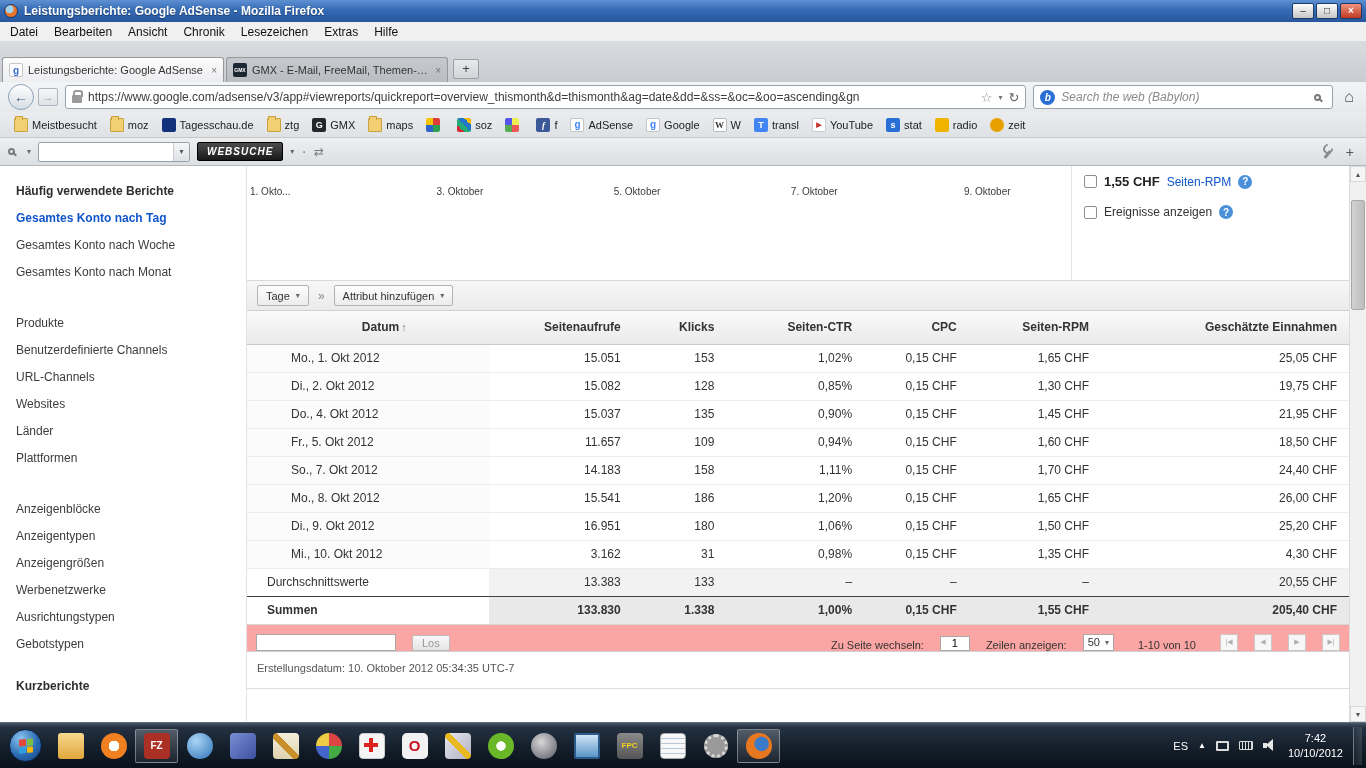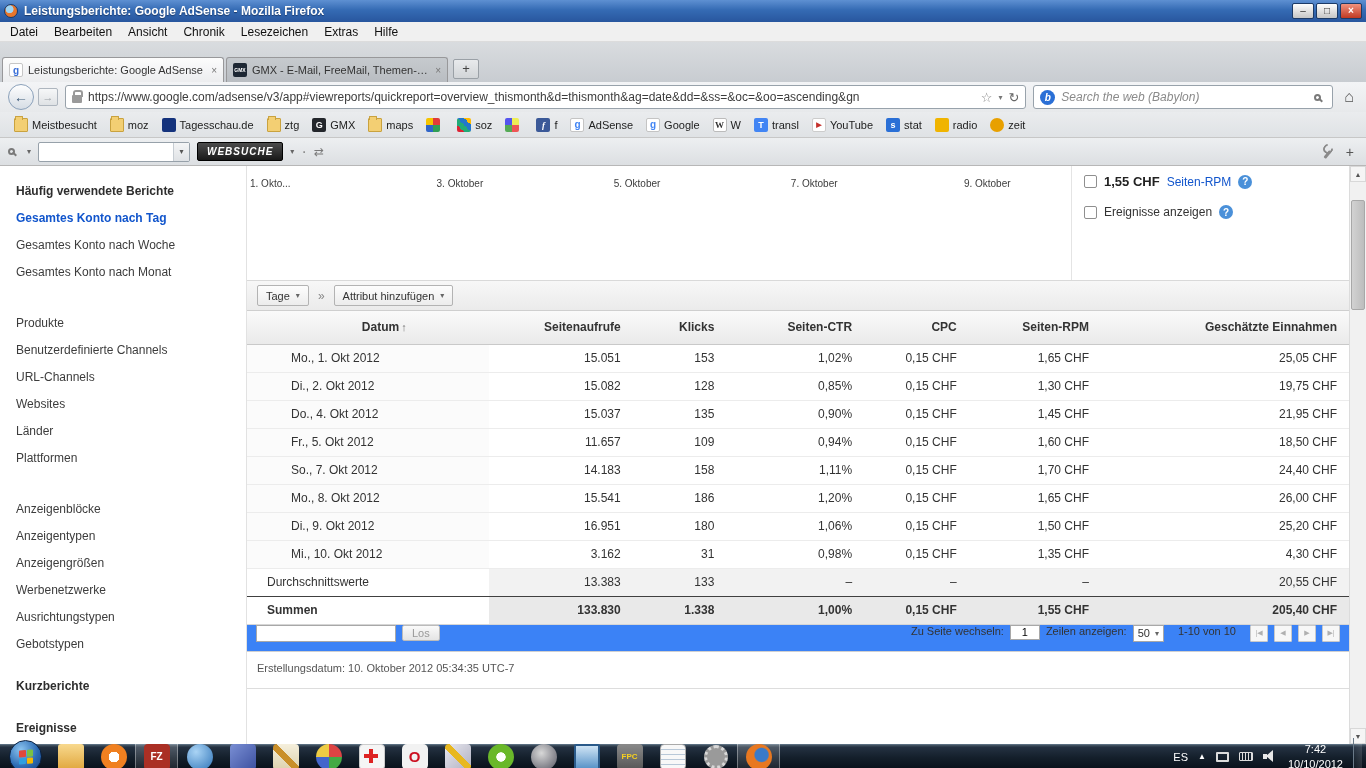--- a/index.html
+++ b/index.html
@@ -127,21 +127,21 @@
   .chart-region { height:114px; flex:none; display:flex; }
   .chart-left { flex:1; min-width:0; display:flex; flex-direction:column; }
   .plot { flex:1; position:relative; border-bottom:1px solid #b9c9a9;
     background:repeating-linear-gradient(90deg,#e9f2df 0 82px,#deebd0 82px 164px); }
   .gridline { position:absolute; left:0; right:0; height:1px; background:#c5d8b1; }
   .gridline.g1 { top:15px; } .gridline.g2 { top:46px; }
   .y-label { position:absolute; left:4px; top:36px; font-size:10px; color:#55724a; }
   .series { position:absolute; inset:0; width:100%; height:100%; }
   .series polyline { fill:none; stroke:#3e9c35; stroke-width:3; }
   .x-axis { height:20px; flex:none; position:relative; background:#fff; }
-  .x-lab { position:absolute; top:12px; font-size:10px; color:#3c3c3c; white-space:nowrap; }
+  .x-lab { position:absolute; top:20px; font-size:10px; color:#3c3c3c; white-space:nowrap; }
   .x-axis span:nth-of-type(1){ left:3px; } .x-axis span:nth-of-type(2){ left:23%; }
   .x-axis span:nth-of-type(3){ left:44.5%; } .x-axis span:nth-of-type(4){ left:66%; }
   .x-axis span:nth-of-type(5){ left:87%; }
   .chart-side { width:278px; flex:none; border-left:1px solid #e4e4e4; padding:8px 0 0 12px; }
   .legend-row { display:flex; align-items:center; gap:7px; margin-bottom:16px; }
   .cb { width:13px; height:13px; flex:none; border:1px solid #8f8f8f; background:#fff; border-radius:2px; }
   .legend-val { font-size:13px; font-weight:bold; color:#222; }
   .legend-link { font-size:12px; color:#1155cc; }
   .legend-text { font-size:12px; color:#333; }
   .help { width:14px; height:14px; flex:none; border-radius:50%; background:#4a90d9; color:#fff; font-size:10px; font-weight:bold;
@@ -161,43 +161,43 @@
     font-size:12px; font-weight:bold; color:#333; text-align:right; padding:0 12px; white-space:nowrap; }
   .report th.col-date { text-align:center; padding-left:44px; }
   .report td { height:28px; font-size:12px; color:#333; text-align:right; padding:0 12px; border-bottom:1px solid #ececec; white-space:nowrap; }
   .report td.col-date { text-align:left; padding-left:44px; background:#fbfbfb; }
   .sort { color:#777; font-size:11px; margin-left:2px; }
   tr.avg td { background:#f2f2f2; font-weight:normal; border-bottom:1px solid #404040; }
   tr.total td { background:#e9e9e9; font-weight:bold; border-top:1px solid #cccccc; border-bottom:1px solid #d6d6d6; }
   tr.avg td.col-date, tr.total td.col-date { padding-left:20px; background:transparent; }
 
   
-  .pager { height:27px; flex:none; background:#3b82f6; border-bottom:1px solid #d0d0d0;
-    display:flex; align-items:flex-start; padding:0 9px; gap:6px; font-size:11px; color:#333; }
+  .pager { height:27px; flex:none; background:#fca5a5; border-bottom:1px solid #d0d0d0;
+    display:flex; align-items:flex-end; padding:0 9px; gap:16px; font-size:11px; color:#333; }
   .pg-search { width:140px; height:17px; border:1px solid #a8a8a8; font-size:11px; padding:0 3px; }
   .pg-btn { border:1px solid #bbb; background:linear-gradient(#fafafa,#e4e4e4); color:#999; border-radius:2px; padding:1px 9px; font-size:11px; }
   .pg-spacer { flex:1; }
   .pg-page { width:30px; height:15px; border:1px solid #a8a8a8; font-size:11px; text-align:center; }
   .pg-select { height:17px; background:#fff; border:1px solid #a8a8a8; display:inline-flex; align-items:center; gap:5px; padding:0 4px; }
   .pg-range { margin:0 8px; color:#333; }
   .pg-nav { width:18px; height:17px; border:1px solid #c9c9c9; background:#f7f7f7; color:#b0b0b0;
     display:inline-flex; align-items:center; justify-content:center; font-size:7px; border-radius:1px; }
 
   .report-footer { padding:10px 10px 14px; font-size:11px; color:#555; border-bottom:1px solid #ddd; }
 
   
   .scrollbar { width:17px; flex:none; background:#f1f1f1; border-left:1px solid #dcdcdc; display:flex; flex-direction:column; }
   .sb-btn { height:16px; flex:none; background:#f5f5f5; border:1px solid #d8d8d8; color:#555; font-size:7px;
     display:flex; align-items:center; justify-content:center; }
   .sb-track { flex:1; position:relative; }
   .sb-thumb { position:absolute; top:18px; left:1px; right:1px; height:110px;
     background:linear-gradient(90deg,#d2d2d2,#bdbdbd); border:1px solid #a8a8a8; border-radius:2px; }
 
   
-  .taskbar { height:24px; flex:none; display:flex; align-items:center; padding:0 2px;
+  .taskbar { height:46px; flex:none; display:flex; align-items:center; padding:0 2px;
     background:linear-gradient(180deg,#465664 0%,#243141 10%,#141f2b 55%,#0a121c 100%); border-top:1px solid #5a6e80; }
   .start-orb { width:33px; height:33px; flex:none; margin:0 7px; border-radius:50%;
     background:radial-gradient(circle at 35% 28%, #8cc4f0, #2c6cb4 55%, #143a78); border:1px solid #0a2040;
     display:flex; align-items:center; justify-content:center; }
   .flag { width:14px; height:14px; display:grid; grid-template-columns:1fr 1fr; gap:1px; transform:skewY(-4deg); }
   .flag i { border-radius:1px; }
   .flag .p1{ background:#e0483c; } .flag .p2{ background:#7ac143; } .flag .p3{ background:#2e9fe0; } .flag .p4{ background:#f5b800; }
   .task-icons { display:flex; align-items:center; }
   .task-slot { width:43px; height:34px; display:flex; align-items:center; justify-content:center; border-radius:2px; border:1px solid transparent; }
   .task-slot.open { background:linear-gradient(rgba(255,255,255,.22),rgba(255,255,255,.07)); border-color:rgba(255,255,255,.35); }

